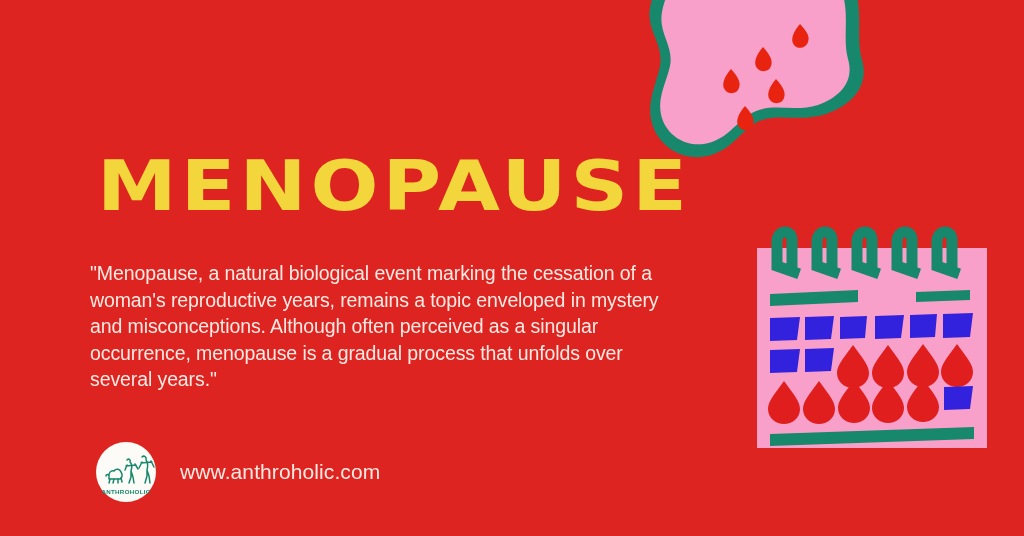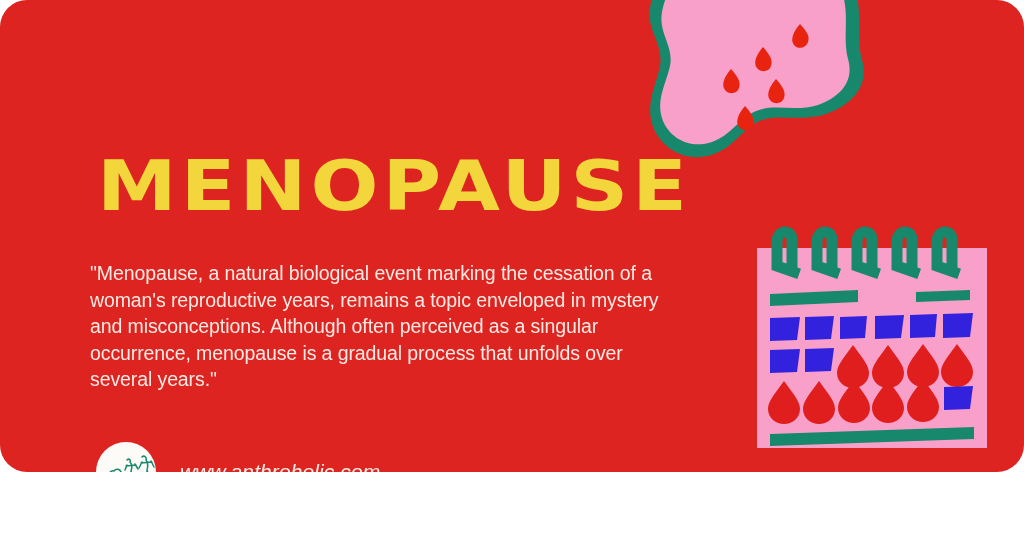--- a/index.html
+++ b/index.html
@@ -6,24 +6,23 @@
     margin: 0;
     padding: 0;
   }
   body {
     font-family: "Liberation Sans", sans-serif;
     background: #ffffff;
   }
   #poster {
     position: relative;
     width: 1024px;
-    height: 472px;
+    height: 536px;
     background: #DE2420;
     overflow: hidden;
-    border-radius: 27px;
   }
 
   
   #pad-blob {
     position: absolute;
     left: 640px;
     top: -26px;
     width: 250px;
     height: 210px;
     pointer-events: none;
@@ -87,21 +86,20 @@
     justify-content: center;
     flex: none;
   }
   #site-url {
     margin-left: 24px;
     color: #FBEAE4;
     font-family: "Liberation Sans", sans-serif;
     font-size: 21px;
     letter-spacing: 0.1px;
     white-space: nowrap;
-    font-style: italic;
   }
 </style>
 </head>
 <body>
 
 <div id="poster">
 
   <svg id="pad-blob" viewBox="0 0 250 210" aria-hidden="true">
     <path d="M70,-40 C120,-55 180,-40 205,-5 C228,28 214,58 222,86
              C230,113 210,132 186,140 C162,148 140,140 122,146

